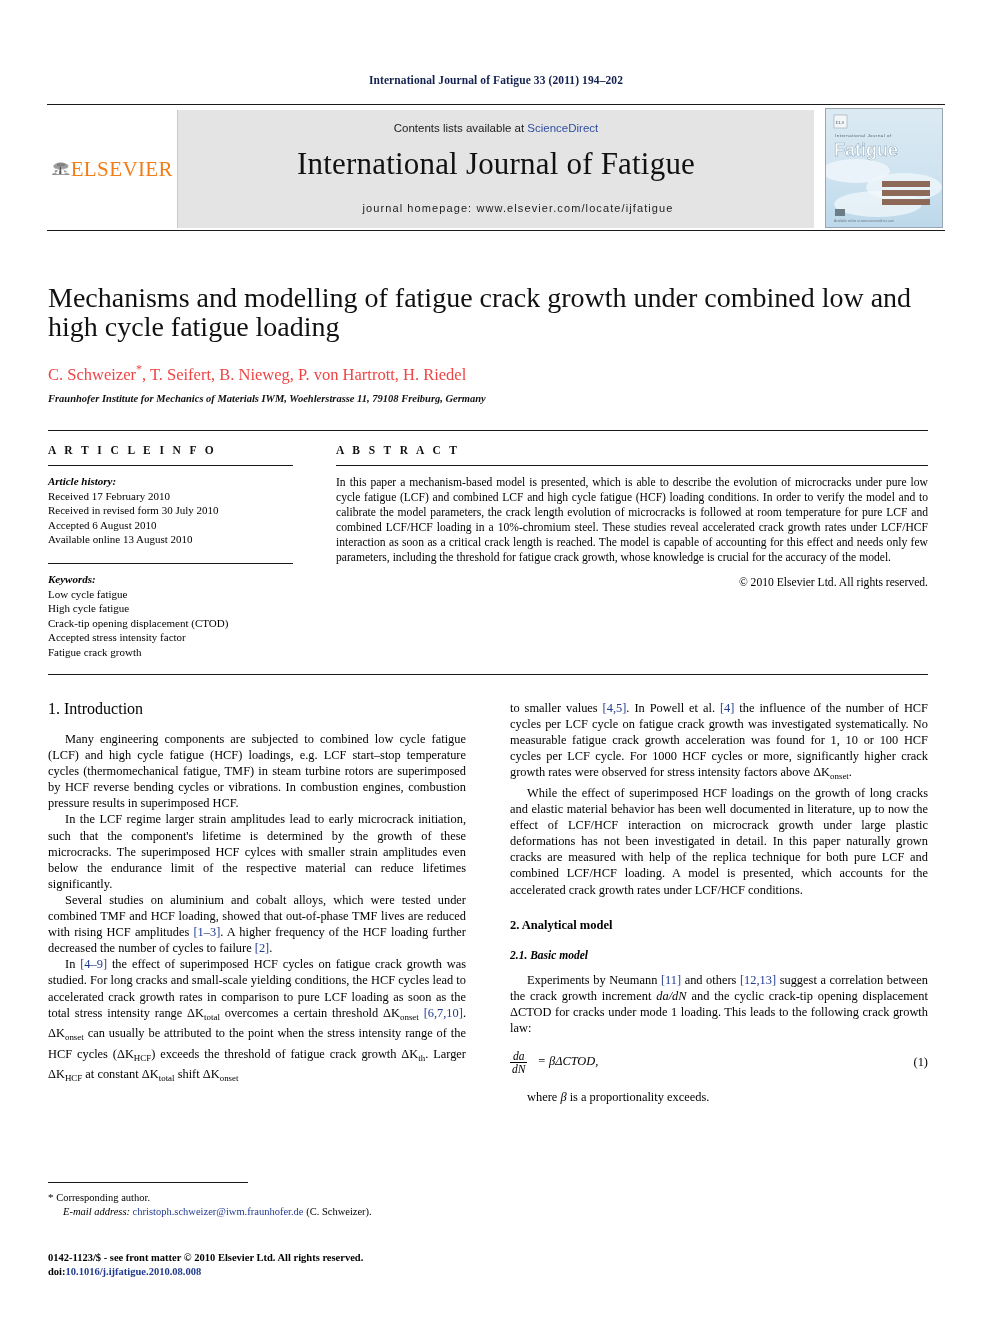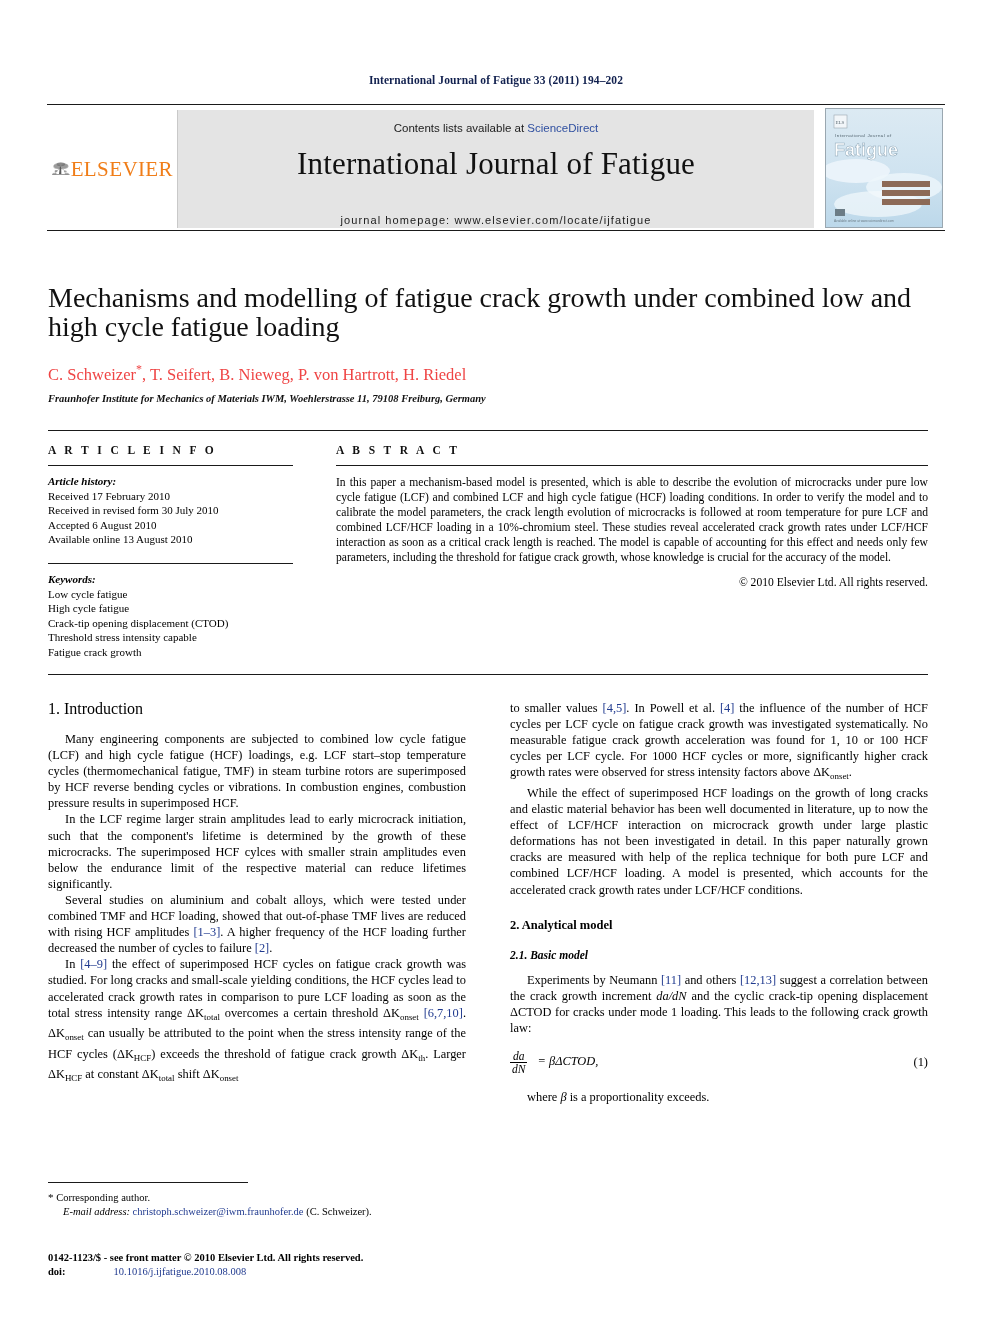--- a/index.html
+++ b/index.html
@@ -63,25 +63,26 @@
   }
   .contents-line .sd { color: #2f4fa0; }
   .journal-title {
     position: absolute; top: 36px; left: 0; width: 636px;
     text-align: center;
     font-family: "Liberation Serif", serif;
     font-size: 31px; color: #111;
     letter-spacing: .2px;
   }
   .homepage-line {
-    position: absolute; top: 104px; left: 0; width: 636px;
+    position: absolute; top: 92px; left: 0; width: 636px;
     text-align: center;
     font-family: "Liberation Sans", sans-serif;
     font-size: 11px; color: #1c1c1c;
     letter-spacing: 1.1px;
+    padding-left: 22px;
   }
   .cover-thumb {
     position: absolute; top: 4px; left: 778px;
     width: 116px; height: 118px;
     border: 1px solid #9aa7b0;
     background: #e8f2f7;
     overflow: hidden;
   }
   .masthead-rule-bot {
     position: absolute; top: 126px; left: 0; width: 898px;
@@ -189,21 +190,21 @@
     position: absolute; top: 1190px; left: 48px; width: 420px;
     font-size: 10.5px; line-height: 14px;
   }
   .footnote .fn-star { font-size: 11px; }
   .footnote .em-label { font-style: italic; }
   .link { color: #203a8f; }
   .footer-legal {
     position: absolute; top: 1251px; left: 48px; width: 430px;
     font-size: 10.5px; line-height: 13.6px; font-weight: bold;
   }
-  .footer-legal .doi-link { color: #203a8f; font-weight: normal; margin-left: 48px; }
+  .footer-legal .doi-link { color: #203a8f; font-weight: bold; }
   sub { font-size: .72em; }
 </style>
 </head>
 <body>
 
 <div class="page">
 
   <div class="running-head">International Journal of Fatigue 33 (2011) 194–202</div>
 
   <div class="masthead">
@@ -287,21 +288,21 @@
           <div>Accepted 6 August 2010</div>
           <div>Available online 13 August 2010</div>
         </div>
         <div class="kw-block">
           <div class="kw-rule"></div>
           <div class="info-body">
             <div class="it">Keywords:</div>
             <div>Low cycle fatigue</div>
             <div>High cycle fatigue</div>
             <div>Crack-tip opening displacement (CTOD)</div>
-            <div>Threshold stress intensity capable</div>
+            <div>Accepted stress intensity factor</div>
             <div>Fatigue crack growth</div>
           </div>
         </div>
       </div>
 
       <div class="col-gap"></div>
 
       <div class="col-abs">
         <div class="sec-head">A B S T R A C T</div>
         <div class="abs-rule"></div>

